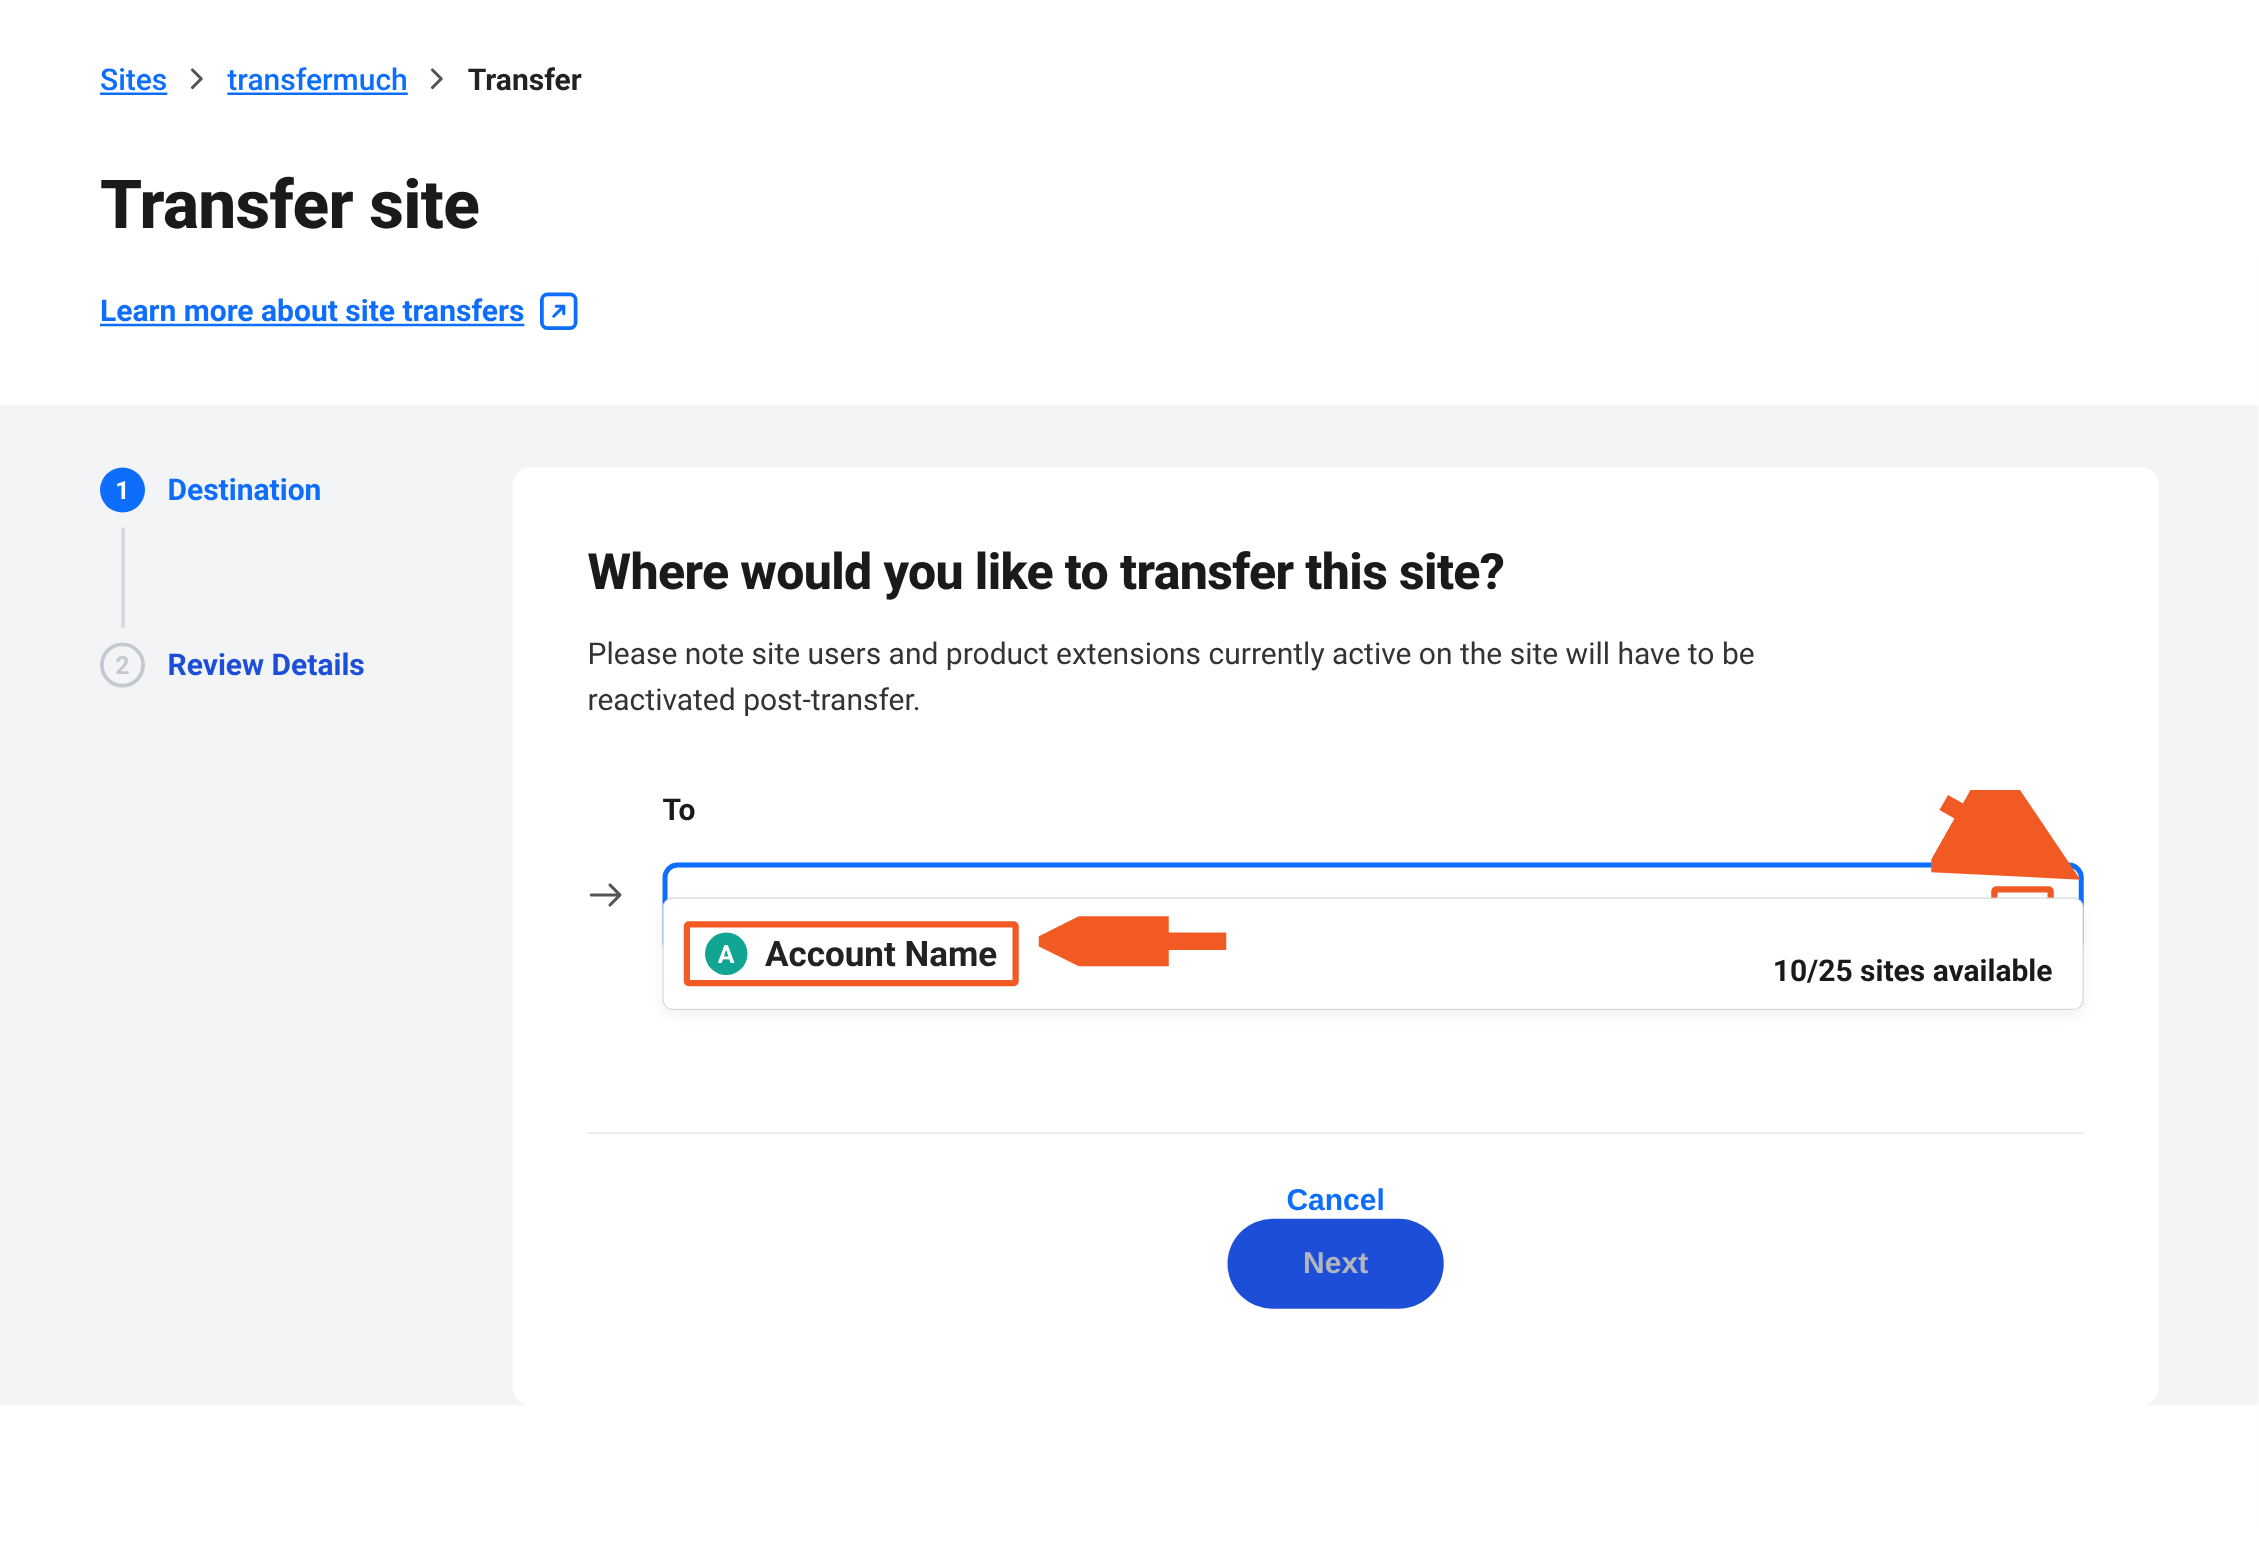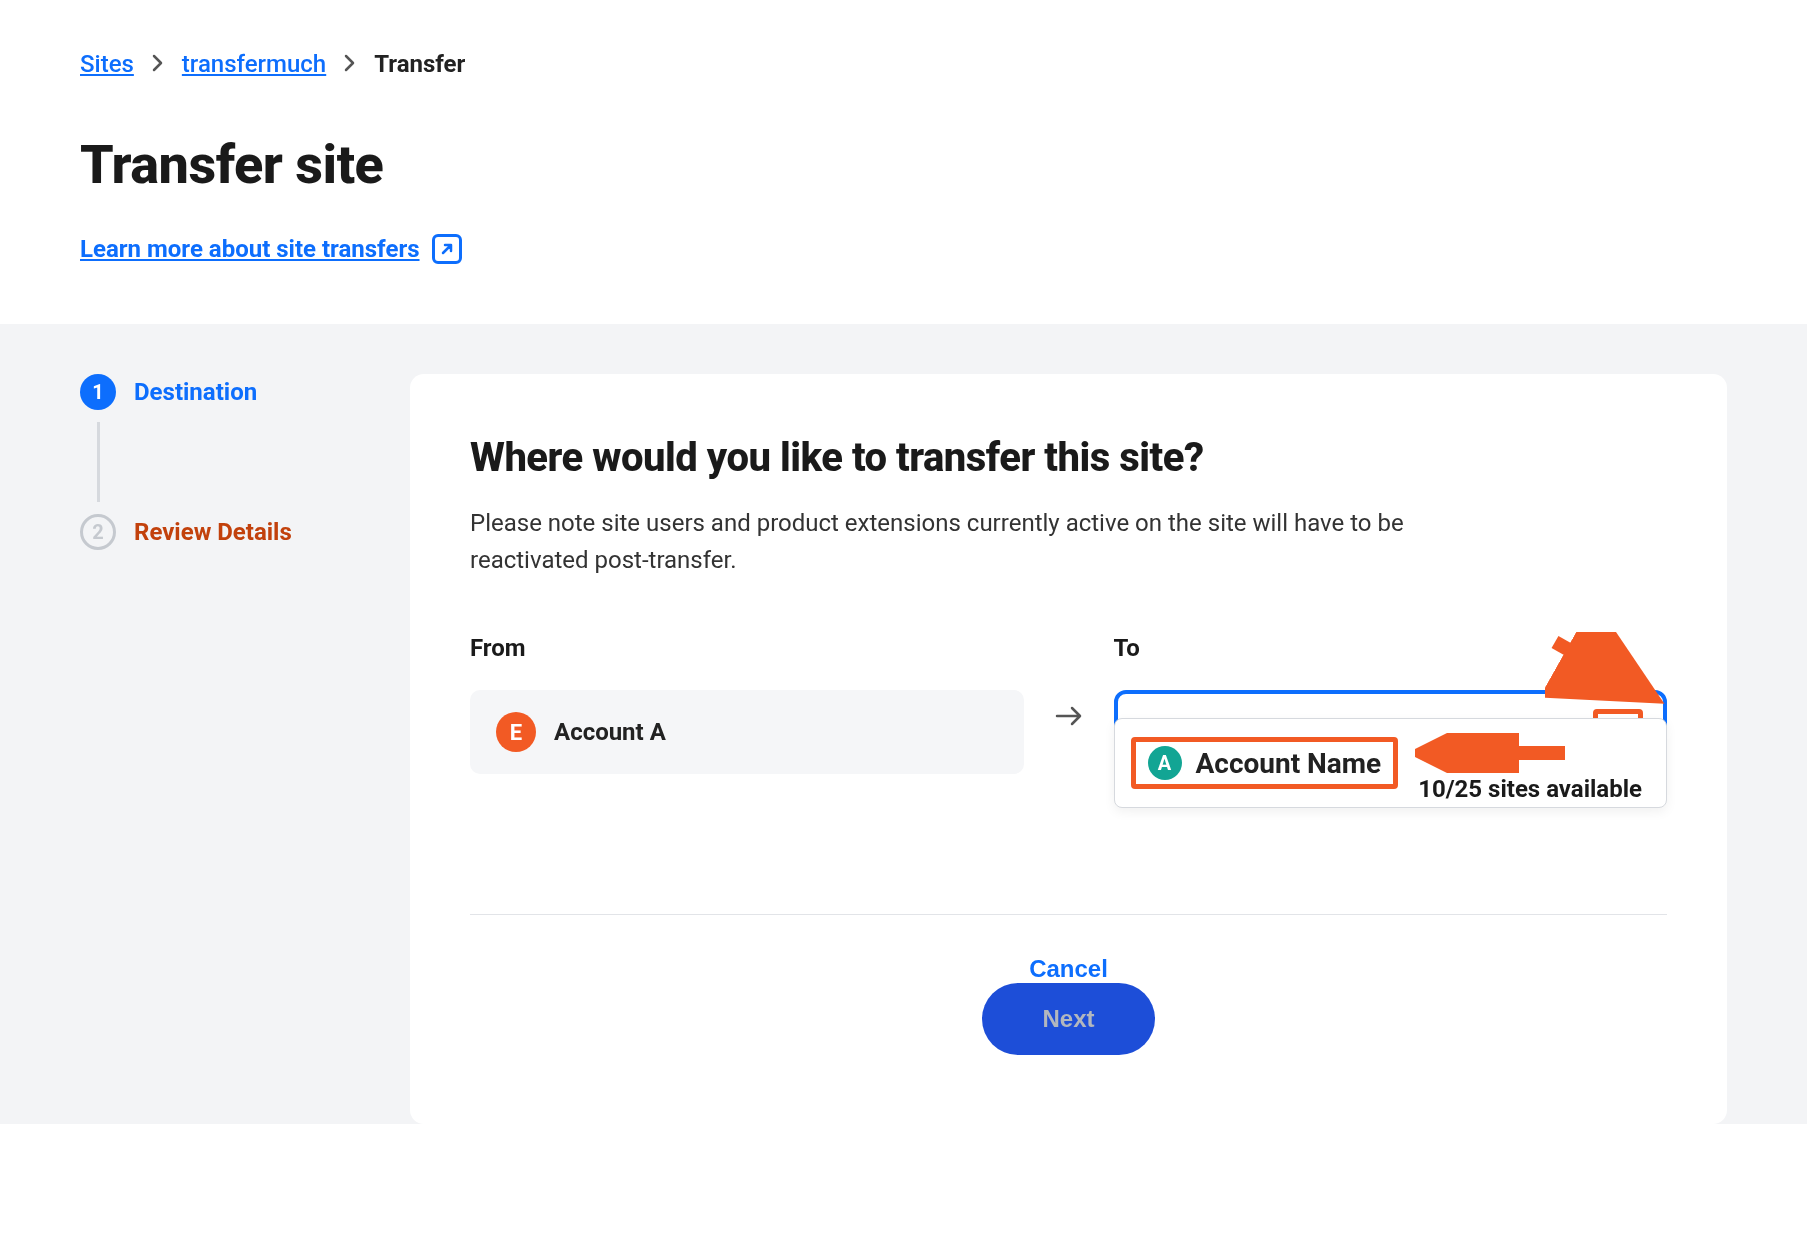--- a/index.html
+++ b/index.html
@@ -96,21 +96,21 @@
     .step-circle.inactive {
       background: transparent;
       border: 3px solid #c5c9cf;
       color: #c5c9cf;
     }
     .step-label {
       font-size: 24px;
       font-weight: 700;
     }
     .step-label.active { color: #0d6efd; }
-    .step-label.inactive { color: #c2410c; }
+    .step-label.inactive { color: #1d4ed8; }
     .step-connector {
       width: 3px;
       height: 80px;
       background: #d6d9de;
       margin-left: 17px;
       margin-top: 12px;
       margin-bottom: 12px;
     }
     
     .card {
@@ -228,21 +228,21 @@
       padding: 4px 12px;
       width: fit-content;
     }
     .dropdown-option .opt-name {
       font-weight: 700;
       font-size: 28px;
     }
     .sites-available {
       position: absolute;
       right: 24px;
-      bottom: 4px;
+      bottom: 16px;
       font-weight: 700;
       font-size: 24px;
       color: #1a1a1a;
     }
     
     
     .annot-arrow {
       position: absolute;
       pointer-events: none;
     }
@@ -319,27 +319,20 @@
       <div class="step-circle inactive">2</div>
       <div class="step-label inactive">Review Details</div>
     </div>
   </aside>
 
   <div class="card">
     <h2 class="card-title">Where would you like to transfer this site?</h2>
     <p class="card-subtitle">Please note site users and product extensions currently active on the site will have to be reactivated post-transfer.</p>
 
     <div class="transfer-row">
-      <div class="transfer-col">
-        <div class="col-label">From</div>
-        <div class="from-box">
-          <div class="avatar-badge avatar-orange">E</div>
-          <div class="from-name">Account A</div>
-        </div>
-      </div>
 
       <div class="arrow-col">
         <svg width="30" height="24" viewBox="0 0 30 24">
             <path d="M3 12 H25 M18 4 L26 12 L18 20" stroke="#555" stroke-width="2.5" fill="none" stroke-linecap="round" stroke-linejoin="round"></path>
           </svg>
       </div>
 
       <div class="transfer-col" style="min-width:520px;">
         <div class="col-label">To</div>
 

